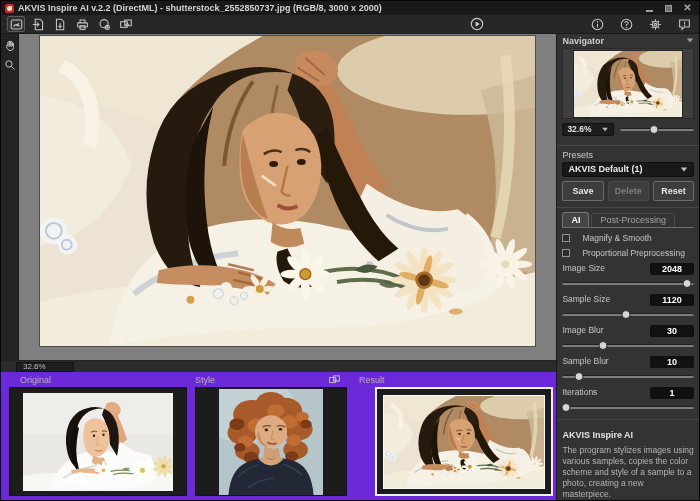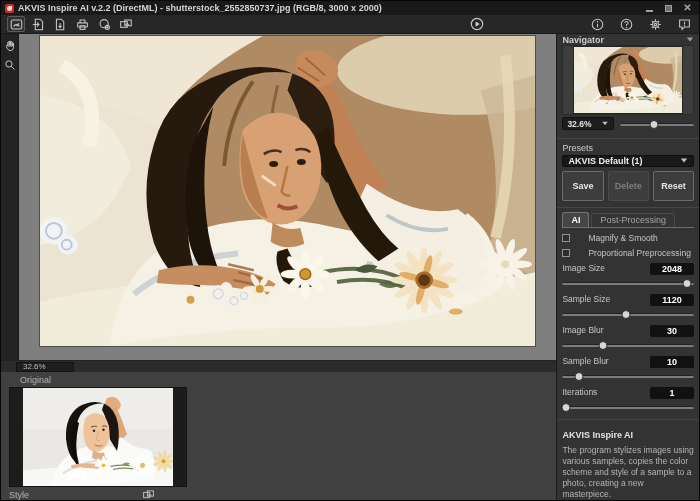--- a/index.html
+++ b/index.html
@@ -34,21 +34,21 @@
   .tools-col { width:18px; background:#232323; border-right:1px solid #191919; display:flex; flex-direction:column; align-items:center; padding-top:5px; gap:5px; }
   .tool-btn { width:14px; height:14px; display:flex; align-items:center; justify-content:center; }
   .tool-btn svg { stroke:#c9c9c9; fill:none; stroke-width:1.3; }
   .canvas { flex:1; background:#7f7f7f; display:flex; justify-content:center; align-items:flex-start; padding-top:1px; overflow:hidden; }
   .canvas-img { width:497px; height:312px; border:1px solid #4e4e4e; background:#ece3d2; flex:0 0 auto; }
   .canvas-img svg { display:block; width:100%; height:100%; }
   .status-row { height:12px; background:#2b2b2b; border-top:1px solid #222; display:flex; align-items:center; }
   .zoom-chip { margin-left:15px; height:10px; min-width:58px; background:#1e1e1e; border:1px solid #141414; color:#bdbdbd; font-size:8px; display:flex; align-items:center; padding:0 6px; }
 
   
-  .bottom-strip { height:128px; background:#404040; display:flex; padding:0 3px 4px 8px;flex-direction:column; }
+  .bottom-strip { height:128px; background:#6d28d9; display:flex; padding:0 3px 4px 8px; }
   .bsec { display:flex; flex-direction:column; }
   .bsec-original { width:178px; margin-right:8px; }
   .bsec-style { width:152px; margin-right:4px; }
   .bsec-result { flex:1; }
   .bsec-head { height:15px; display:flex; align-items:center; color:#b3b3b3; font-size:9px; }
   .bsec-original .bsec-head { padding-left:11px; }
   .bsec-result .bsec-head { padding-left:8px; }
   .gallery-btn { margin-left:auto; margin-right:4px; width:18px; height:13px; display:flex; align-items:center; justify-content:center; }
   .gallery-btn svg { stroke:#c6c6c6; fill:none; stroke-width:1.2; }
   .well { flex:1; background:#1c1c1c; border:1px solid #131313; display:flex; align-items:center; justify-content:center; overflow:hidden; }
@@ -71,27 +71,27 @@
   .zoom-row { height:20px; display:flex; align-items:center; gap:6px; }
   .zoom-select { height:13px; min-width:52px; background:#1d1d1d; border:1px solid #111; border-radius:2px; color:#e2e2e2; font-size:8.5px; font-weight:bold; display:flex; align-items:center; padding:0 4px; gap:4px; }
   .zoom-select .tri-down { transform:scale(.7); border-top-color:#bbb; margin-left:auto; }
   .slider { position:relative; flex:1; height:10px; }
   .slider .track { position:absolute; left:0; right:0; top:4px; height:3px; background:#7c7c7c; border-radius:2px; box-shadow:0 1px 0 #222 inset; }
   .slider .handle { position:absolute; top:1px; width:9px; height:9px; border-radius:50%; background:#d6d6d6; border:1px solid #2a2a2a; transform:translateX(-50%); }
   .sect-label { color:#cecece; font-size:9px; font-weight:normal; margin:4px 0 2px; }
   .preset-select { height:15px; background:#191919; border:1px solid #0e0e0e; border-radius:2px; color:#ececec; font-size:9px; font-weight:bold; display:flex; align-items:center; padding:0 5px; }
   .preset-select .tri-down { margin-left:auto; transform:scale(.8); border-top-color:#c2c2c2; }
   .btn-row { display:flex; gap:4px; margin-top:4px; }
-  .pbtn { flex:1; height:30px; background:#3d3d3d; border:1px solid #6b6b6b; border-radius:2px; color:#e6e6e6; font-size:9px; font-weight:bold; display:flex; align-items:center; justify-content:center; }
+  .pbtn { flex:1; height:20px; background:#3d3d3d; border:1px solid #6b6b6b; border-radius:2px; color:#e6e6e6; font-size:9px; font-weight:bold; display:flex; align-items:center; justify-content:center; }
   .pbtn.disabled { color:#7d7d7d; border-color:#4a4a4a; }
   .divider { height:1px; background:#464646; margin:6px -5px 0; }
   .tabs-row { display:flex; align-items:flex-end; margin-top:4px; border-bottom:1px solid #6e6e6e; }
   .tab { height:14px; padding:0 8px; display:flex; align-items:center; font-size:9px; border:1px solid #4a4a4a; border-bottom:none; border-radius:3px 3px 0 0; margin-right:2px; background:#343434; color:#a5a5a5; }
   .tab.active { background:#454545; border-color:#757575; color:#fff; font-weight:bold; height:15px; }
-  .cbx-row { display:flex; align-items:center; gap:18px; margin-top:5px; }
+  .cbx-row { display:flex; align-items:center; gap:12px; margin-top:5px; }
   .cbx { width:8px; height:8px; border:1px solid #929292; background:#2d2d2d; flex:0 0 auto; }
   .cbx-label { color:#c6c6c6; font-size:8.5px; }
   .param { margin-top:5px; }
   .param-row { display:flex; align-items:flex-start; height:13px; }
   .param-label { color:#c6c6c6; font-size:8.5px; }
   .value-box { margin-left:auto; width:44px; height:12px; background:#111; border-radius:2px; color:#fff; font-size:9px; font-weight:bold; display:flex; align-items:center; justify-content:center; }
   .param .slider { margin-top:2px; height:11px; }
   .default-row { display:flex; justify-content:flex-end; margin-top:8px; }
   .default-btn { width:46px; height:13px; }
   .about { margin-top:6px; padding-top:4px; }

